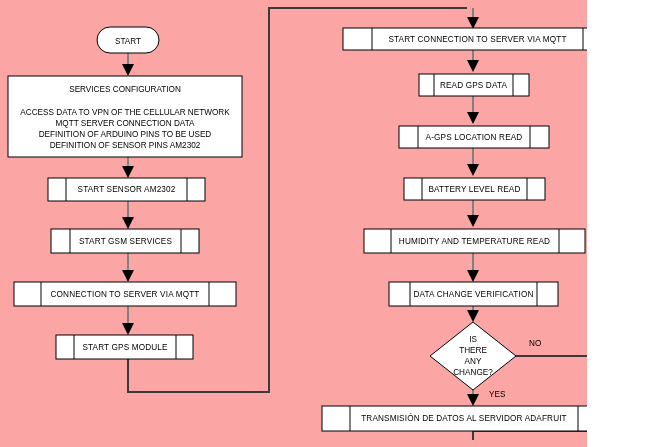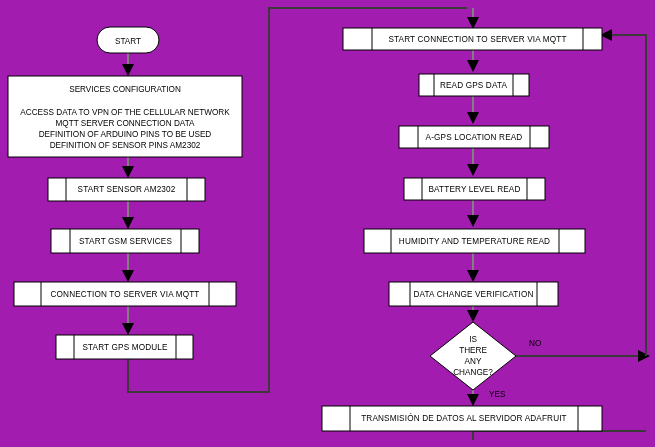--- a/index.html
+++ b/index.html
@@ -6,23 +6,23 @@
   html, body {
     margin: 0;
     padding: 0;
     background: #ffffff;
   }
   body {
     font-family: "Liberation Sans", sans-serif;
   }
   #canvas {
     position: relative;
-    width: 655px;
+    width: 587px;
     height: 447px;
-    background: #a21caf;
+    background: #fca5a5;
     overflow: hidden;
   }
   svg#flow {
     display: block;
     width: 655px;
     height: 447px;
   }
   .box-outer { fill: #ffffff; stroke: #000000; stroke-width: 1; }
   .box-divider { stroke: #000000; stroke-width: 1; }
   .connector { stroke: #808080; stroke-width: 2; fill: none; }

